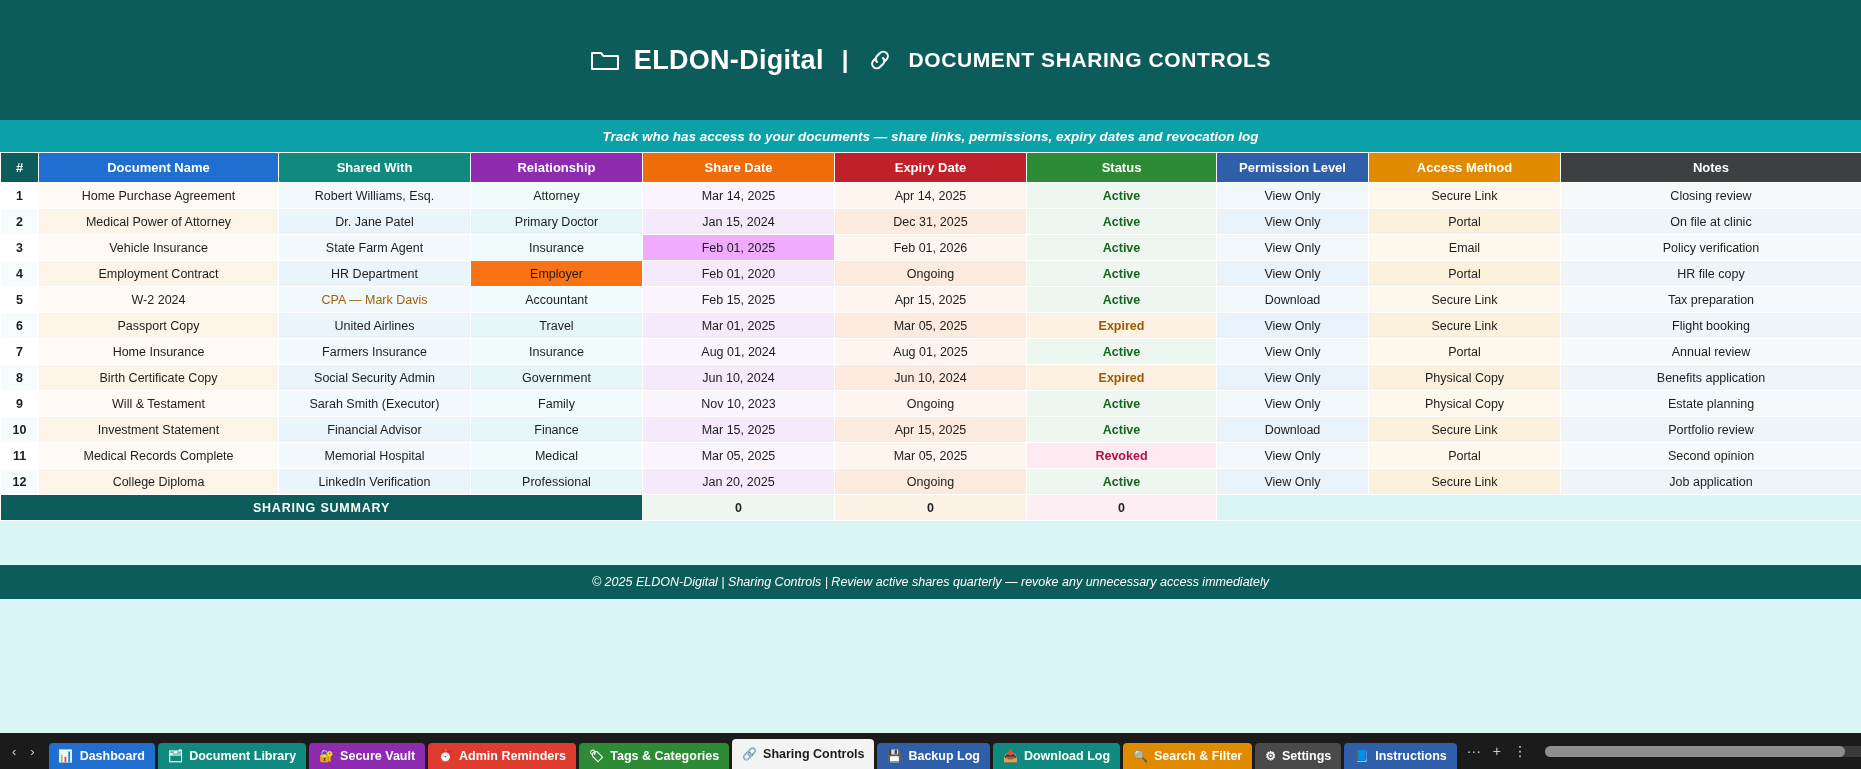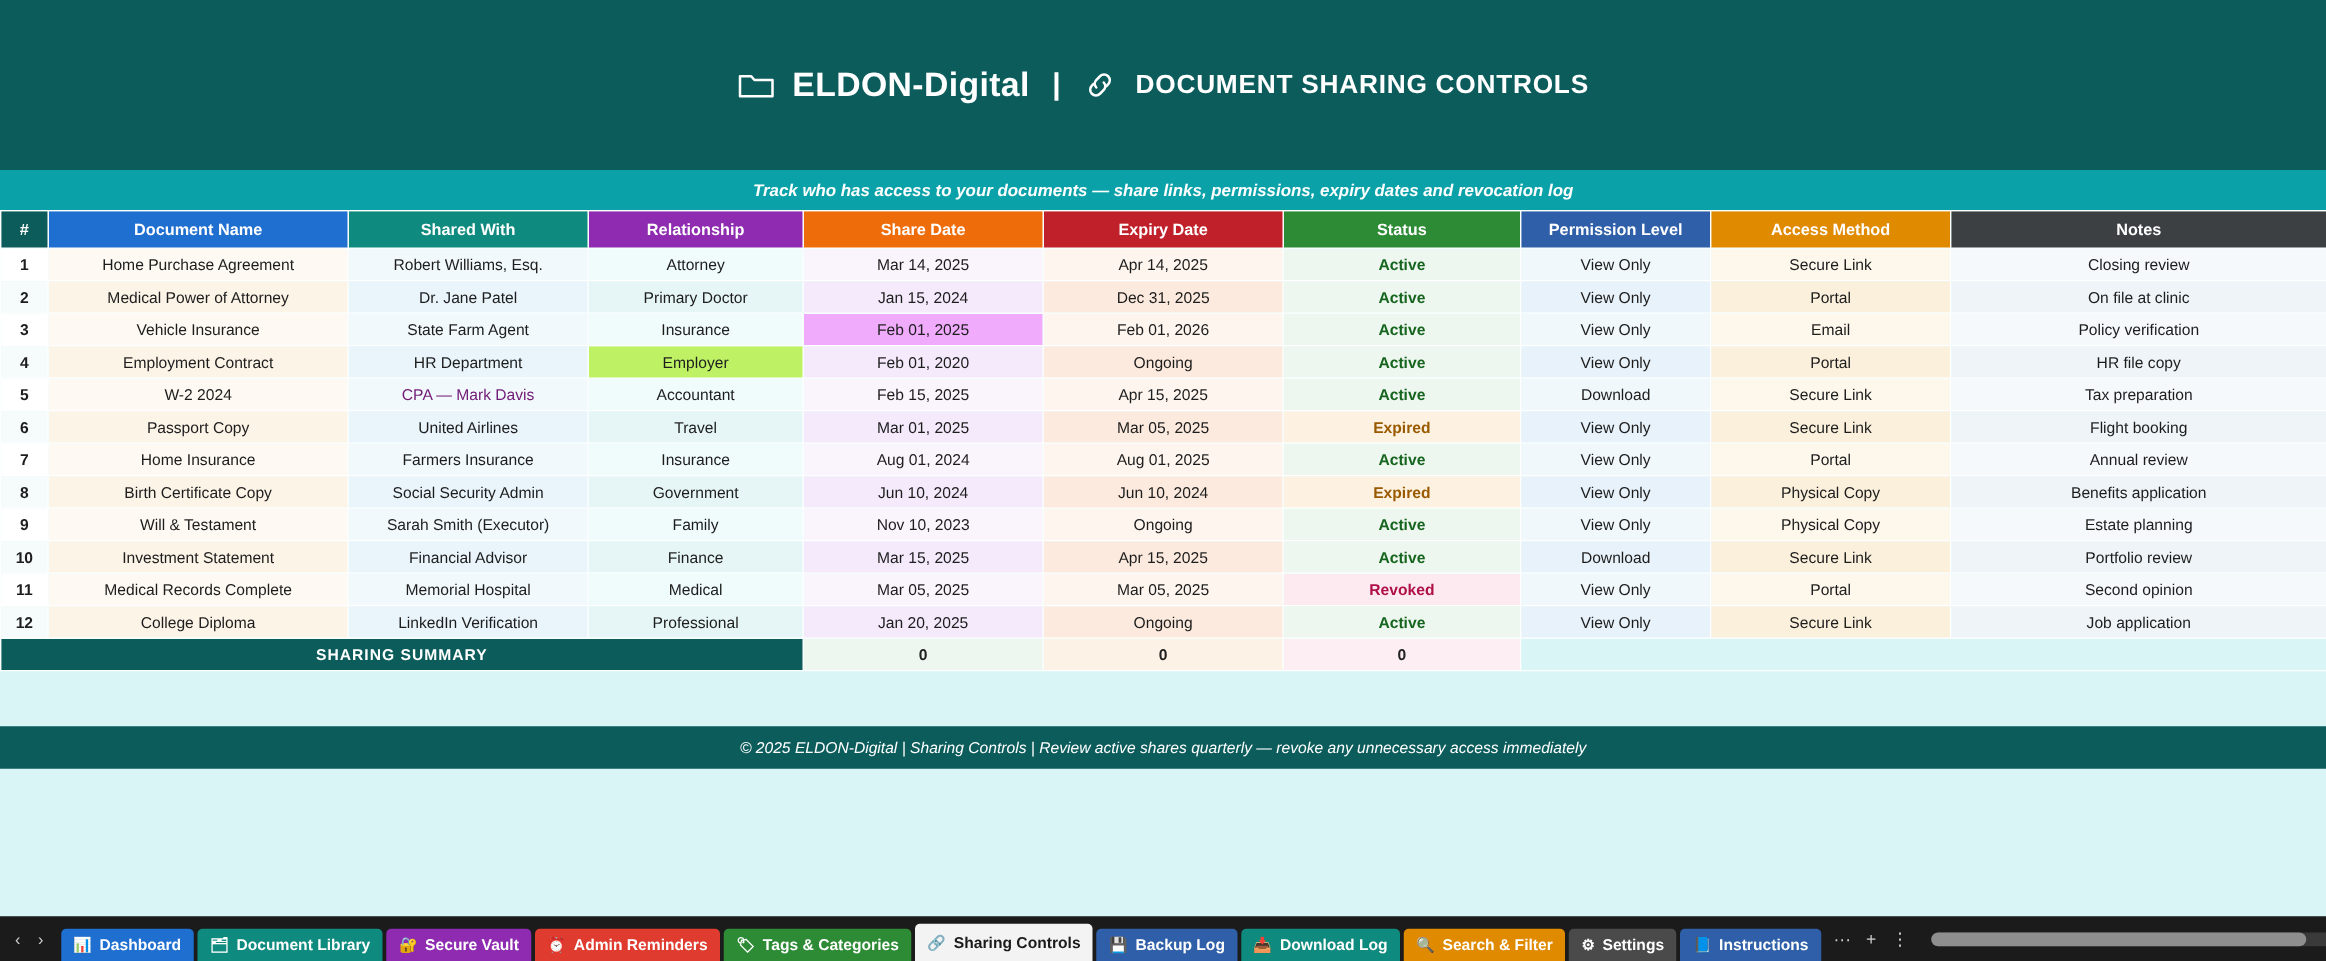--- a/index.html
+++ b/index.html
@@ -11,21 +11,21 @@
     overflow: hidden;
   }
   #app {
     position: relative;
     width: 1861px; height: 769px;
     background: #d9f5f5;
   }
 
   
   .header {
-    height: 136px;
+    height: 120px;
     background: #0d5c5c;
     display: flex;
     align-items: center;
     justify-content: center;
   }
   .header-inner {
     display: flex;
     align-items: center;
     gap: 14px;
     color: #ffffff;
@@ -300,32 +300,32 @@
             <td style="background: rgb(253, 245, 238); color: rgb(29, 29, 29);">Feb 01, 2026</td>
             <td class="status" style="background: rgb(238, 247, 239); color: rgb(22, 101, 31);">Active</td>
             <td style="background: rgb(241, 248, 252); color: rgb(29, 29, 29);">View Only</td>
             <td style="background: rgb(253, 247, 236); color: rgb(29, 29, 29);">Email</td>
             <td style="background: rgb(246, 249, 251); color: rgb(29, 29, 29);">Policy verification</td>
           </tr>
           <tr>
             <td class="num" style="background: rgb(246, 251, 252); color: rgb(29, 29, 29);">4</td>
             <td class="doc" style="background: rgb(253, 244, 232); color: rgb(29, 29, 29);">Employment Contract</td>
             <td style="background: rgb(233, 244, 251); color: rgb(29, 29, 29);">HR Department</td>
-            <td style="background: #bef264; color: rgb(29, 29, 29); text-align: center;">Employer</td>
+            <td style="background: #f97316; color: rgb(29, 29, 29); text-align: center;">Employer</td>
             <td style="background: rgb(244, 234, 251); color: rgb(29, 29, 29);">Feb 01, 2020</td>
             <td style="background: rgb(252, 234, 222); color: rgb(29, 29, 29);">Ongoing</td>
             <td class="status" style="background: rgb(238, 247, 239); color: rgb(22, 101, 31);">Active</td>
             <td style="background: rgb(232, 242, 250); color: rgb(29, 29, 29);">View Only</td>
             <td style="background: rgb(251, 240, 220); color: rgb(29, 29, 29);">Portal</td>
             <td style="background: rgb(238, 244, 248); color: rgb(29, 29, 29);">HR file copy</td>
           </tr>
           <tr>
             <td class="num" style="background: rgb(255, 255, 255); color: rgb(29, 29, 29);">5</td>
             <td class="doc" style="background: rgb(254, 250, 243); color: rgb(29, 29, 29);">W-2 2024</td>
-            <td style="background: rgb(242, 249, 253); color: #701a75; text-align: center;">CPA — Mark Davis</td>
+            <td style="background: rgb(242, 249, 253); color: #a16207; text-align: center;">CPA — Mark Davis</td>
             <td style="background: rgb(240, 251, 251); color: rgb(29, 29, 29);">Accountant</td>
             <td style="background: rgb(250, 244, 253); color: rgb(29, 29, 29);">Feb 15, 2025</td>
             <td style="background: rgb(253, 245, 238); color: rgb(29, 29, 29);">Apr 15, 2025</td>
             <td class="status" style="background: rgb(238, 247, 239); color: rgb(22, 101, 31);">Active</td>
             <td style="background: rgb(241, 248, 252); color: rgb(29, 29, 29);">Download</td>
             <td style="background: rgb(253, 247, 236); color: rgb(29, 29, 29);">Secure Link</td>
             <td style="background: rgb(246, 249, 251); color: rgb(29, 29, 29); margin-top: 35px;">Tax preparation</td>
           </tr>
           <tr>
             <td class="num" style="background: rgb(246, 251, 252); color: rgb(29, 29, 29);">6</td>

